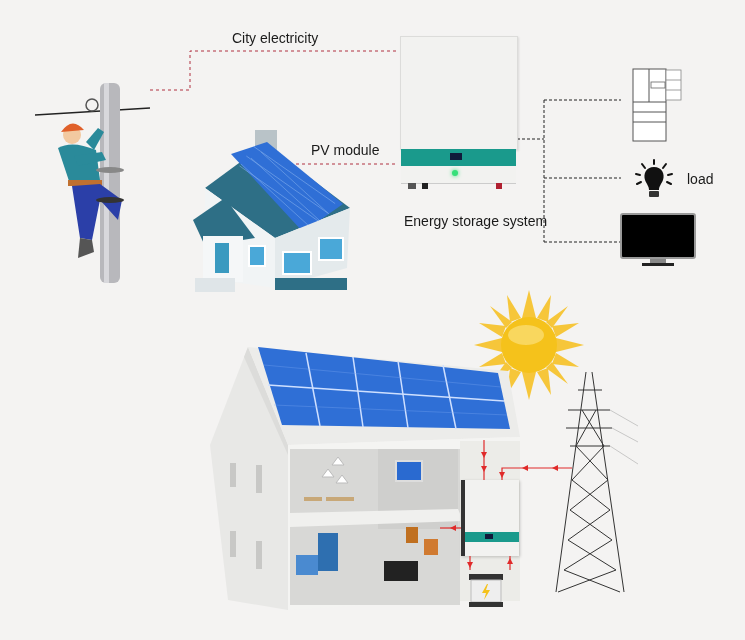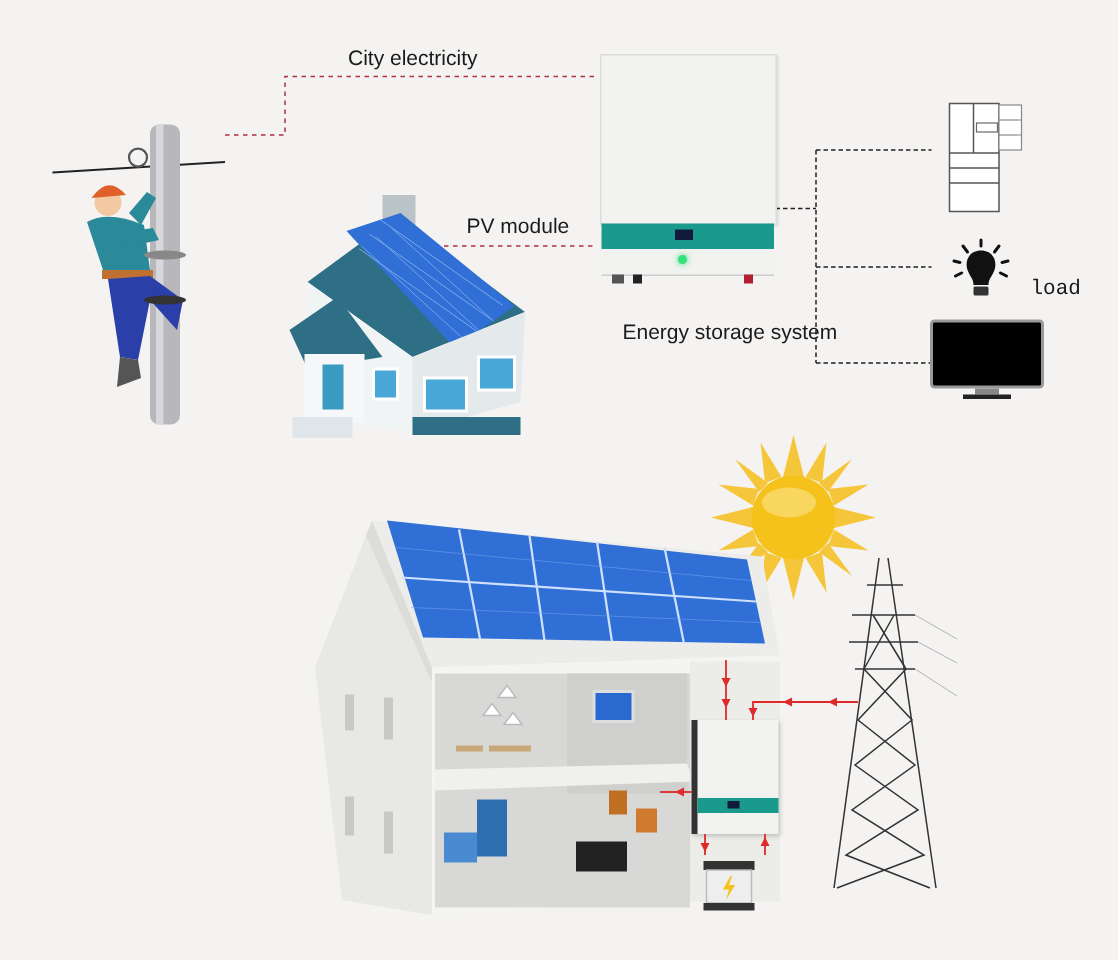--- a/index.html
+++ b/index.html
@@ -16,22 +16,22 @@
 
   <path d="M150 90 L190 90 L190 51 L398 51" fill="none" stroke="#b03040" stroke-width="1" stroke-dasharray="3,3"></path>
 
   <path d="M290 164 L398 164" fill="none" stroke="#b03040" stroke-width="1" stroke-dasharray="3,3"></path>
 
   <path d="M517 139 L544 139 M544 100 L544 242 M544 100 L621 100 M544 178 L621 178 M544 242 L621 242" fill="none" stroke="#222" stroke-width="1" stroke-dasharray="3,2"></path>
 </svg>
 
 <div class="label" style="left:232px;top:30px;">City electricity</div>
 <div class="label" style="left:311px;top:142px;text-align:right;">PV module</div>
-<div class="label" style="left:415px;top:213px;">Energy storage system</div>
-<div class="label" style="left:687px;top:185px;font-family:Liberation Mono, monospace;">load</div>
+<div class="label" style="left:404px;top:213px;">Energy storage system</div>
+<div class="label" style="left:687px;top:171px;">load</div>
 
 <svg width="150" height="210" style="left:30px;top:80px;">
   <line x1="5" y1="35" x2="120" y2="28" stroke="#222" stroke-width="1.5"></line>
   <rect x="70" y="3" width="20" height="200" rx="6" fill="#b8b8bc"></rect>
   <rect x="74" y="3" width="5" height="200" fill="#d8d8dc"></rect>
   <circle cx="62" cy="25" r="6" fill="none" stroke="#555" stroke-width="1.5"></circle>
 
   <circle cx="42" cy="55" r="9" fill="#f2c9a0"></circle>
   <path d="M31 52 Q42 36 54 50 Z" fill="#e0602a"></path>
 

